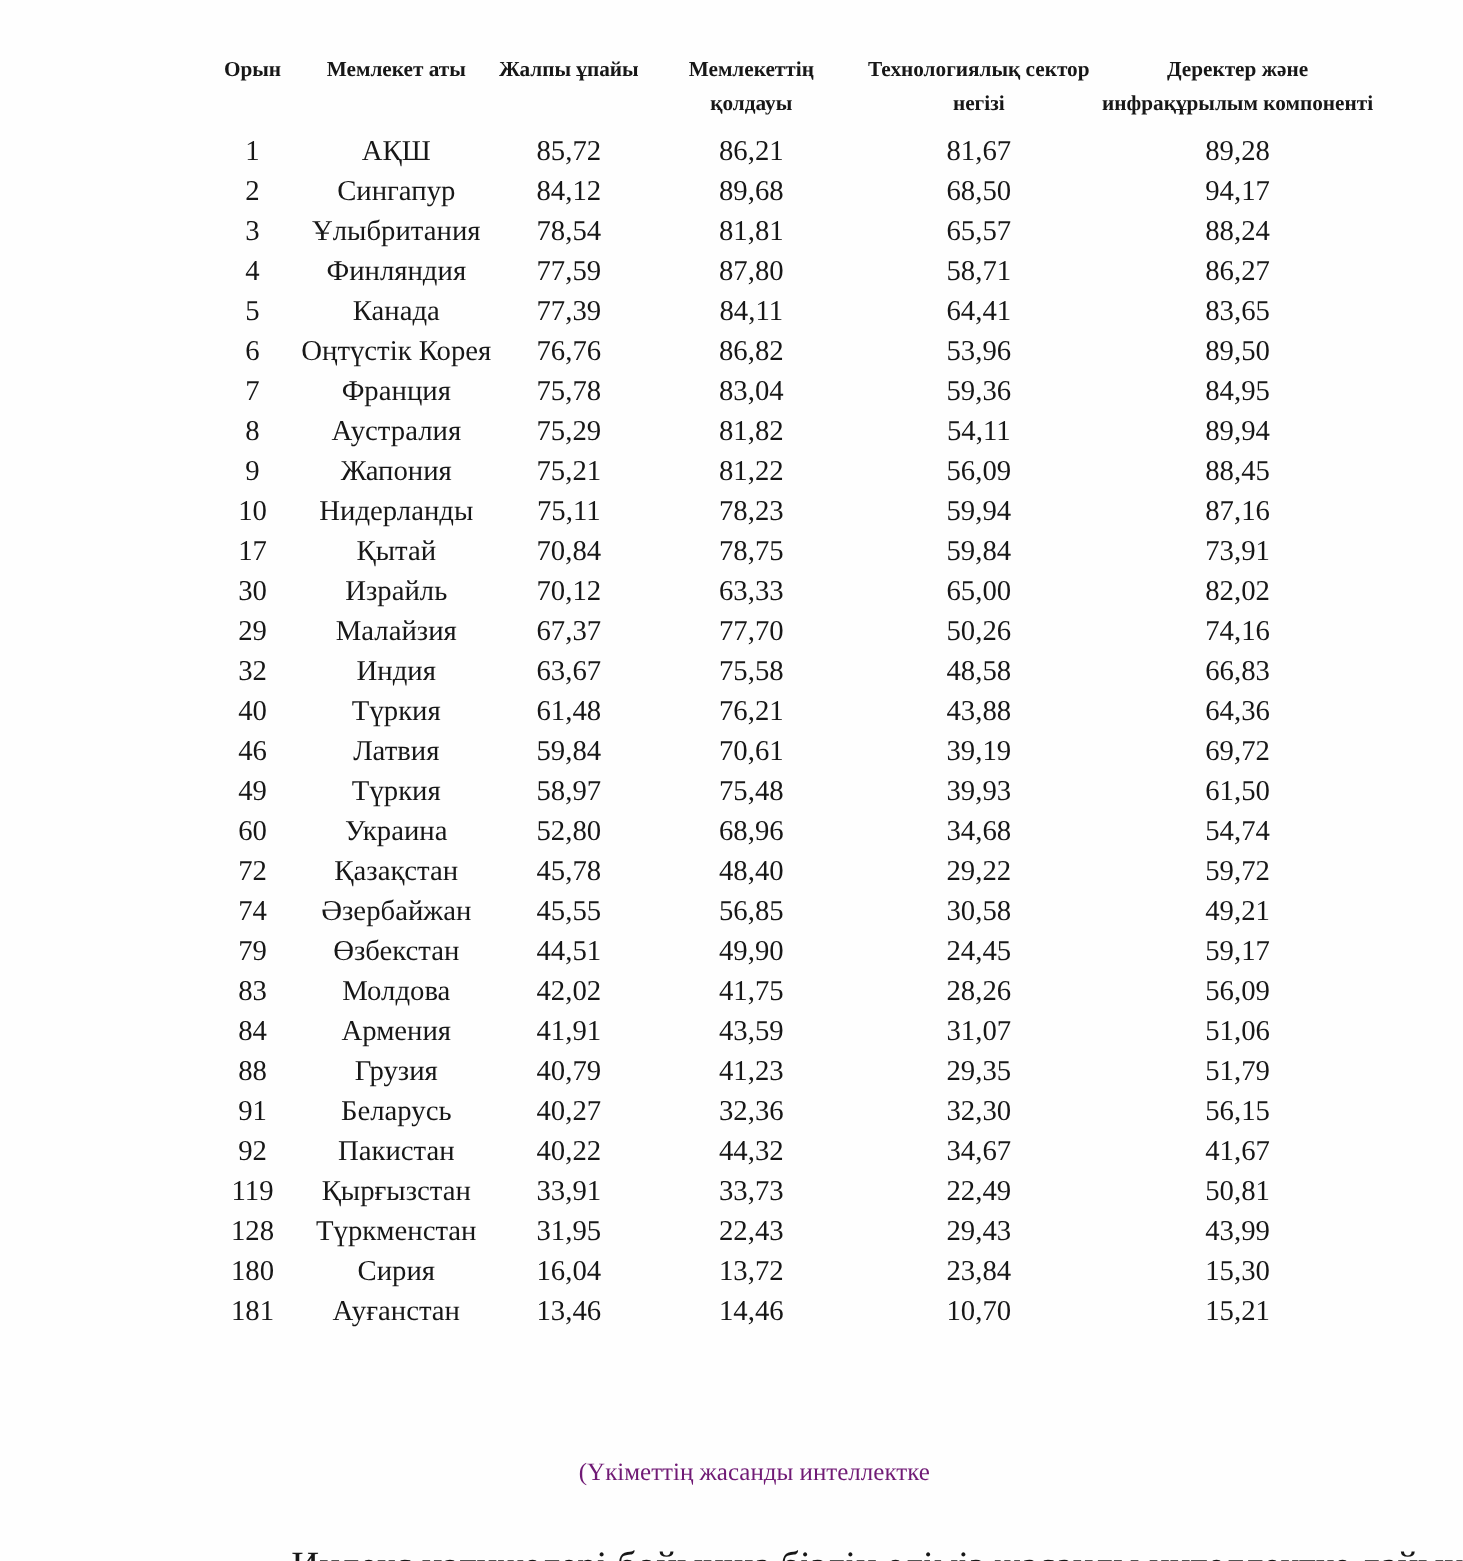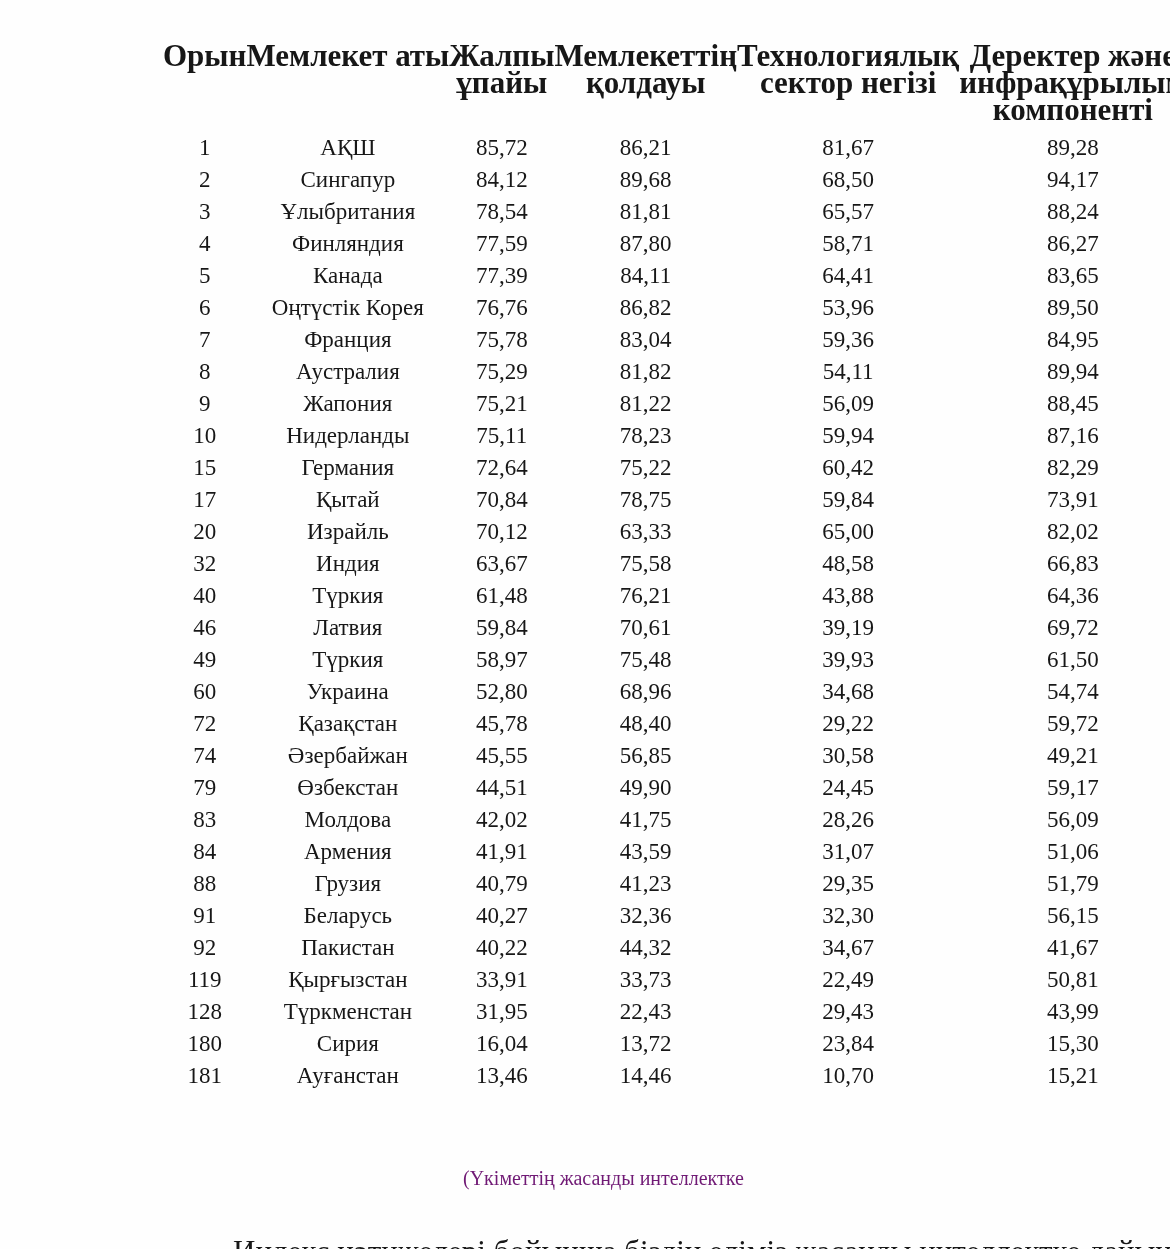--- a/index.html
+++ b/index.html
@@ -18,21 +18,21 @@
   .doc-table {
     position: absolute;
     left: 163px;
     top: 42px;
     border-collapse: collapse;
     table-layout: fixed;
     color: #171717;
   }
   .doc-table th {
     font-weight: bold;
-    font-size: 31px;
+    font-size: 17px;
     line-height: 27px;
     text-align: center;
     vertical-align: top;
     padding: 0 0 9px 0;
   }
   .doc-table th.nowrap { white-space: nowrap; }
   .doc-table td {
     font-size: 23px;
     height: 32px;
     line-height: 32px;
@@ -157,42 +157,42 @@
       </tr>
       <tr>
         <td>10</td>
         <td>Нидерланды</td>
         <td>75,11</td>
         <td>78,23</td>
         <td>59,94</td>
         <td>87,16</td>
       </tr>
       <tr>
-        <td>15</td>
-        <td>Германия</td>
-        <td>72,64</td>
-        <td>75,22</td>
-        <td>60,42</td>
-        <td>82,29</td>
-      </tr>
-      <tr>
         <td>17</td>
         <td>Қытай</td>
         <td>70,84</td>
         <td>78,75</td>
         <td>59,84</td>
         <td>73,91</td>
       </tr>
       <tr>
-        <td>20</td>
+        <td>30</td>
         <td>Израйль</td>
         <td>70,12</td>
         <td>63,33</td>
         <td>65,00</td>
         <td>82,02</td>
+      </tr>
+      <tr>
+        <td>29</td>
+        <td>Малайзия</td>
+        <td>67,37</td>
+        <td>77,70</td>
+        <td>50,26</td>
+        <td>74,16</td>
       </tr>
       <tr>
         <td>32</td>
         <td>Индия</td>
         <td>63,67</td>
         <td>75,58</td>
         <td>48,58</td>
         <td>66,83</td>
       </tr>
       <tr>

